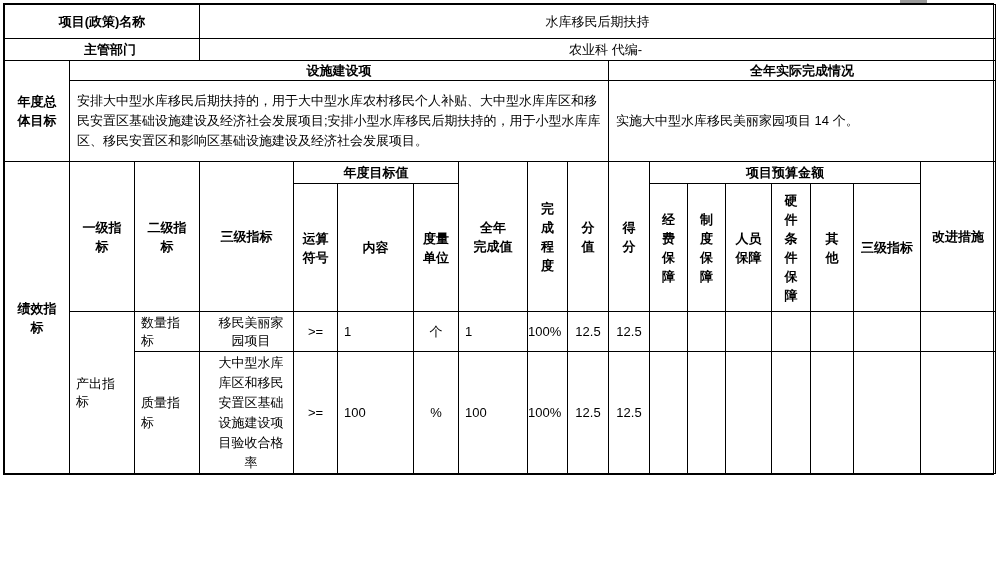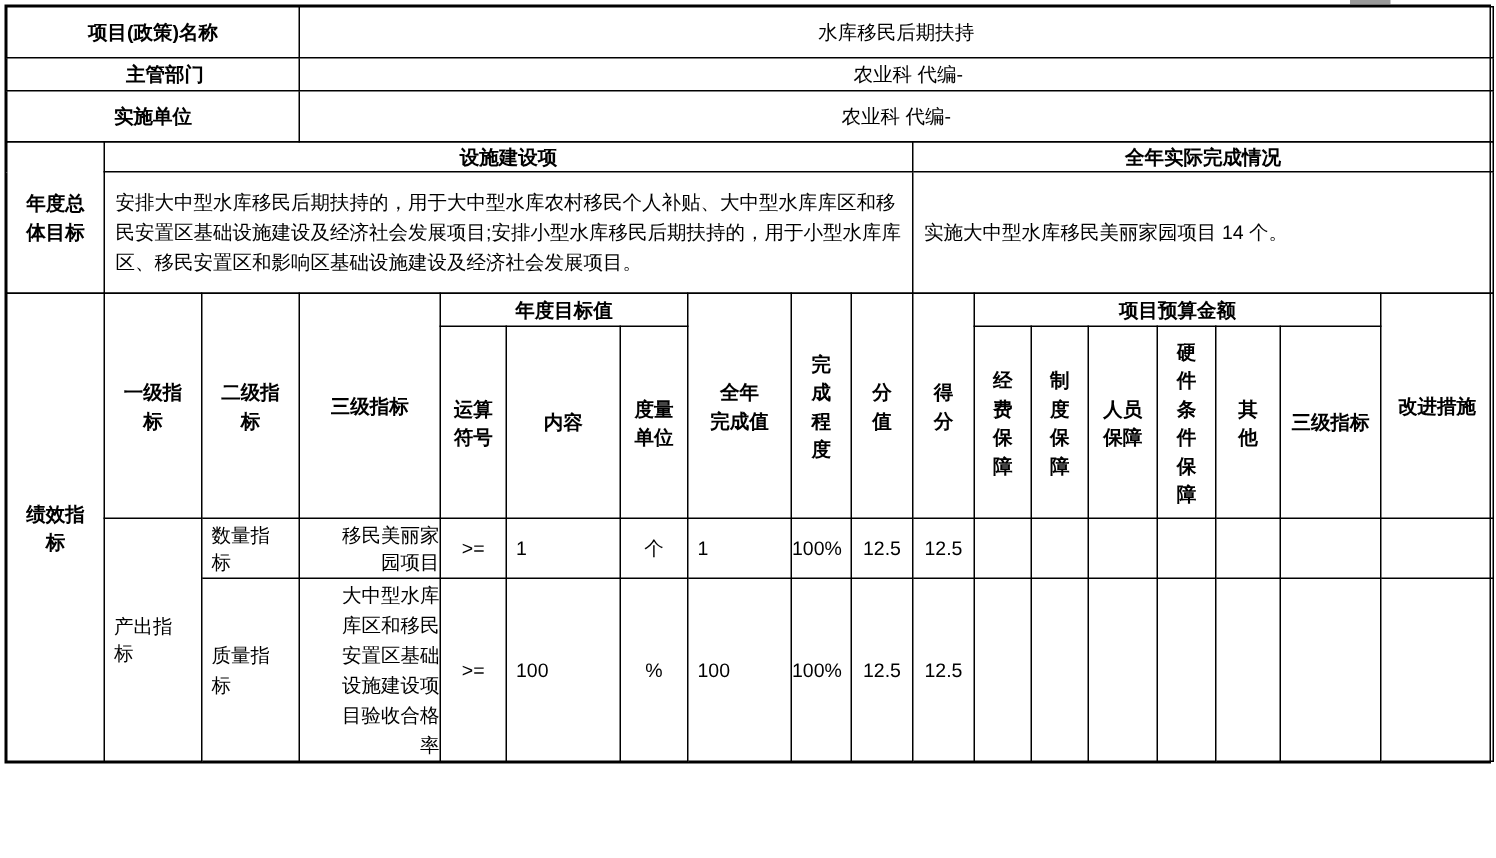--- a/index.html
+++ b/index.html
@@ -30,21 +30,21 @@
   .r-budget td { height: 21px; }
 
   .r-goalhead td { height: 20px; }
   .r-goalbody td { height: 81px; }
   .goal-text { text-align: left; padding: 2px 7px; line-height: 20px; }
 
   .r-ih1 td { height: 22px; }
   .r-ih2 td { height: 128px; }
   .r-d1 td { height: 40px; line-height: 18px; }
   .r-d2 td { height: 122px; line-height: 20px; }
-  .lv3 { text-align: right; padding-left: 9px; }
+  .lv3 { text-align: center; padding-left: 9px; }
 </style>
 </head>
 <body>
 
 <div class="page">
   <div class="artifact"></div>
 
   <div class="sheet">
 
 
@@ -53,24 +53,20 @@
           <col style="width:195px">
           <col style="width:796px">
         </colgroup>
       <tbody>
           <tr class="r-info1">
         <td class="hd">项目(政策)名称</td>
         <td>水库移民后期扶持</td>
       </tr>
       <tr class="r-info2">
         <td class="hd">主管部门</td>
-        <td>农业科 代编-</td>
-      </tr>
-      <tr class="r-info1">
-        <td class="hd">实施单位</td>
         <td>农业科 代编-</td>
       </tr>
     </tbody>
       </table>
 
 
     <table class="t-goal">
       <colgroup>
           <col style="width:65px">
           <col style="width:539px">

